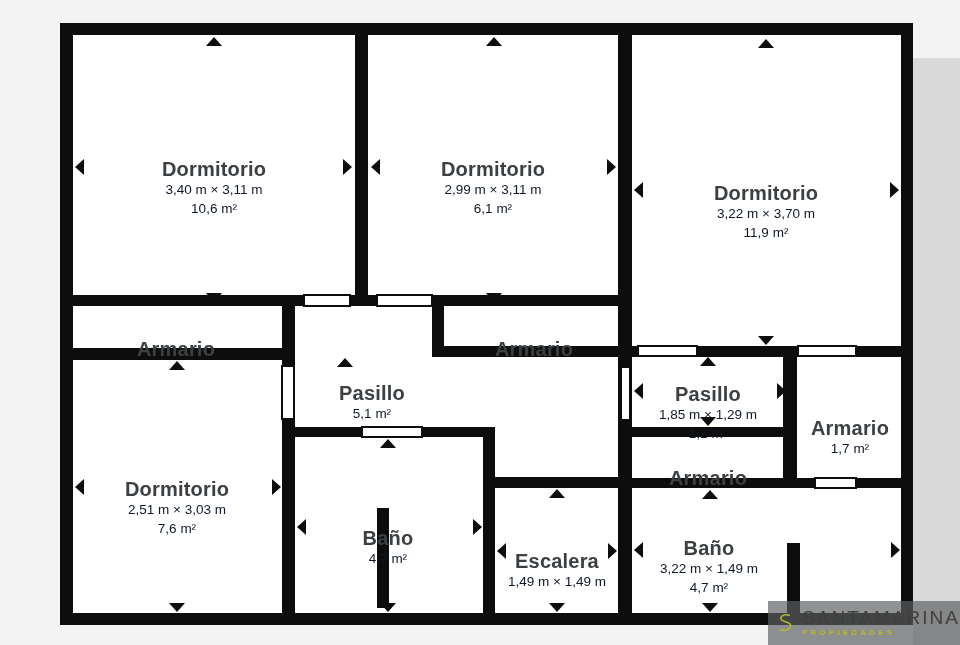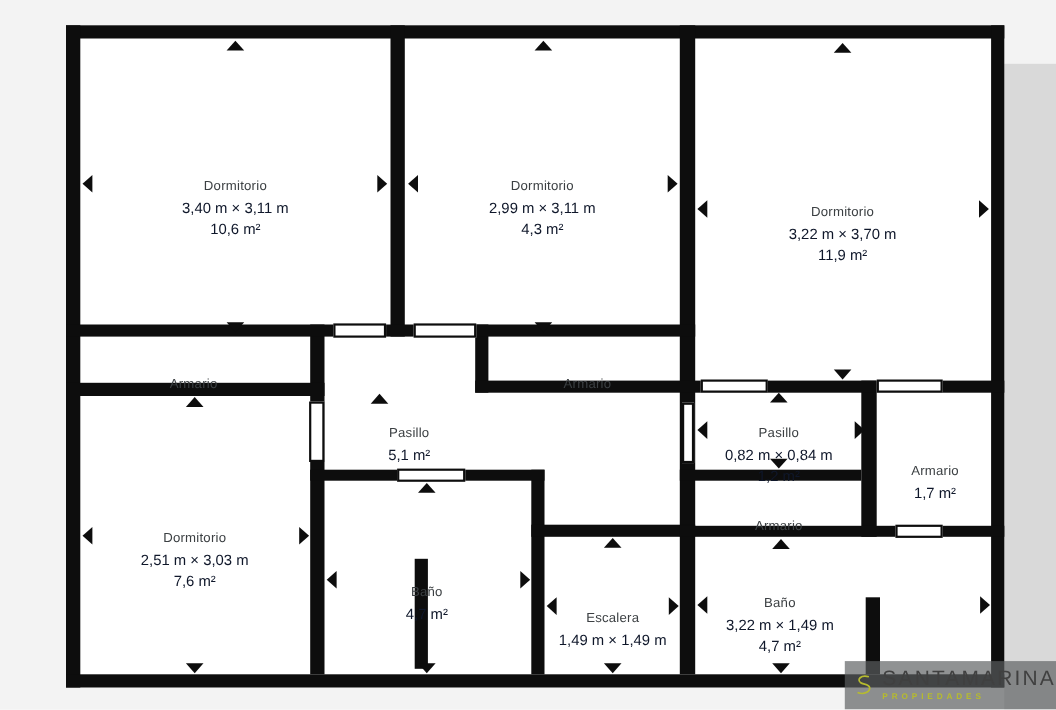--- a/index.html
+++ b/index.html
@@ -8,21 +8,21 @@
   .plan-bg{position:absolute;left:60px;top:23px;width:853px;height:602px;background:#ffffff;}
   .side-band{position:absolute;left:913px;top:58px;width:47px;height:587px;background:#d9d9d9;}
   .wall{position:absolute;background:#0d0d0d;}
   .slot{position:absolute;background:#ffffff;border:2px solid #0d0d0d;box-sizing:border-box;}
   .arr{position:absolute;width:0;height:0;}
   .arr.u{border-left:8px solid transparent;border-right:8px solid transparent;border-bottom:9px solid #0d0d0d;}
   .arr.d{border-left:8px solid transparent;border-right:8px solid transparent;border-top:9px solid #0d0d0d;}
   .arr.l{border-top:8px solid transparent;border-bottom:8px solid transparent;border-right:9px solid #0d0d0d;}
   .arr.r{border-top:8px solid transparent;border-bottom:8px solid transparent;border-left:9px solid #0d0d0d;}
   .room-label{position:absolute;transform:translate(-50%,-50%);text-align:center;width:230px;color:#3c4043;pointer-events:none;}
-  .rname{font-size:12px;font-weight:normal;line-height:21px;letter-spacing:.2px;margin-top:44px;}
+  .rname{font-size:20px;font-weight:bold;line-height:21px;letter-spacing:.2px;margin-top:44px;}
   .rsub{font-size:13.5px;line-height:19px;color:#0f172a;}
   .brandbox{position:absolute;left:768px;top:601px;width:192px;height:44px;
             background:rgba(92,94,96,0.68);display:flex;align-items:center;gap:9px;
             padding-left:9px;box-sizing:border-box;}
   .brand-col{display:flex;flex-direction:column;}
   .brand-name{font-size:19px;line-height:20px;letter-spacing:2px;color:#404040;font-weight:normal;}
   .brand-tag{font-size:7.5px;line-height:10px;letter-spacing:3.5px;color:#b6bb2e;font-weight:bold;}
 </style>
 </head>
 <body>
@@ -106,40 +106,40 @@
   <div class="arr r" style="left:891px;top:542px;"></div>
 
   <div class="room-label" style="left:214px;top:166px;">
     <div class="rname">Dormitorio</div>
     <div class="rsub">3,40 m × 3,11 m</div>
     <div class="rsub">10,6 m²</div>
   </div>
   <div class="room-label" style="left:493px;top:166px;">
     <div class="rname">Dormitorio</div>
     <div class="rsub">2,99 m × 3,11 m</div>
-    <div class="rsub">4,3 m²</div>
+    <div class="rsub">6,1 m²</div>
   </div>
   <div class="room-label" style="left:766px;top:190px;">
     <div class="rname">Dormitorio</div>
     <div class="rsub">3,22 m × 3,70 m</div>
     <div class="rsub">11,9 m²</div>
   </div>
   <div class="room-label" style="left:176px;top:327px;">
     <div class="rname">Armario</div>
   </div>
   <div class="room-label" style="left:372px;top:381px;">
     <div class="rname">Pasillo</div>
     <div class="rsub">5,1 m²</div>
   </div>
   <div class="room-label" style="left:534px;top:327px;">
     <div class="rname">Armario</div>
   </div>
   <div class="room-label" style="left:708px;top:391px;">
     <div class="rname">Pasillo</div>
-    <div class="rsub">0,82 m × 0,84 m</div>
+    <div class="rsub">1,85 m × 1,29 m</div>
     <div class="rsub">1,2 m²</div>
   </div>
   <div class="room-label" style="left:850px;top:416px;">
     <div class="rname">Armario</div>
     <div class="rsub">1,7 m²</div>
   </div>
   <div class="room-label" style="left:708px;top:456px;">
     <div class="rname">Armario</div>
   </div>
   <div class="room-label" style="left:177px;top:486px;">

